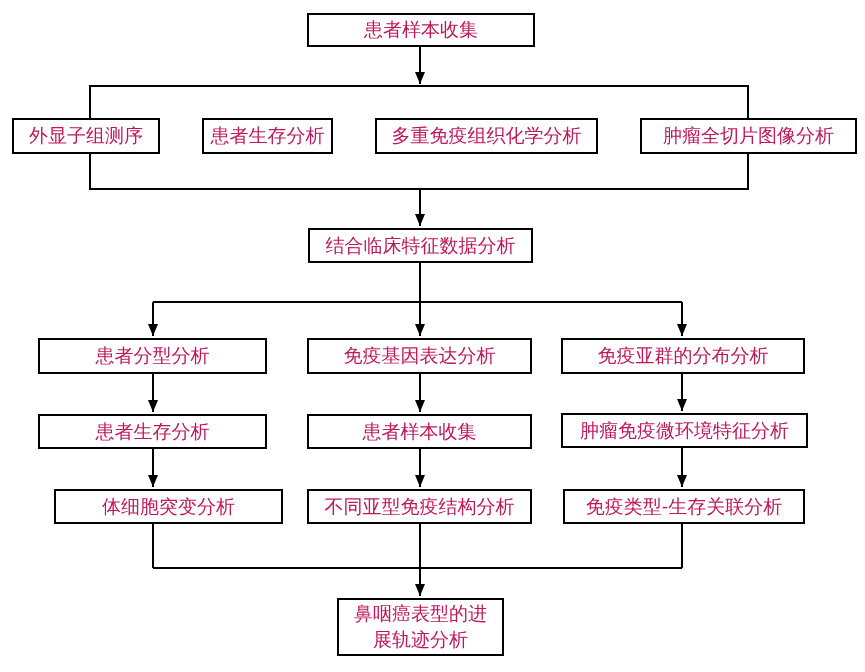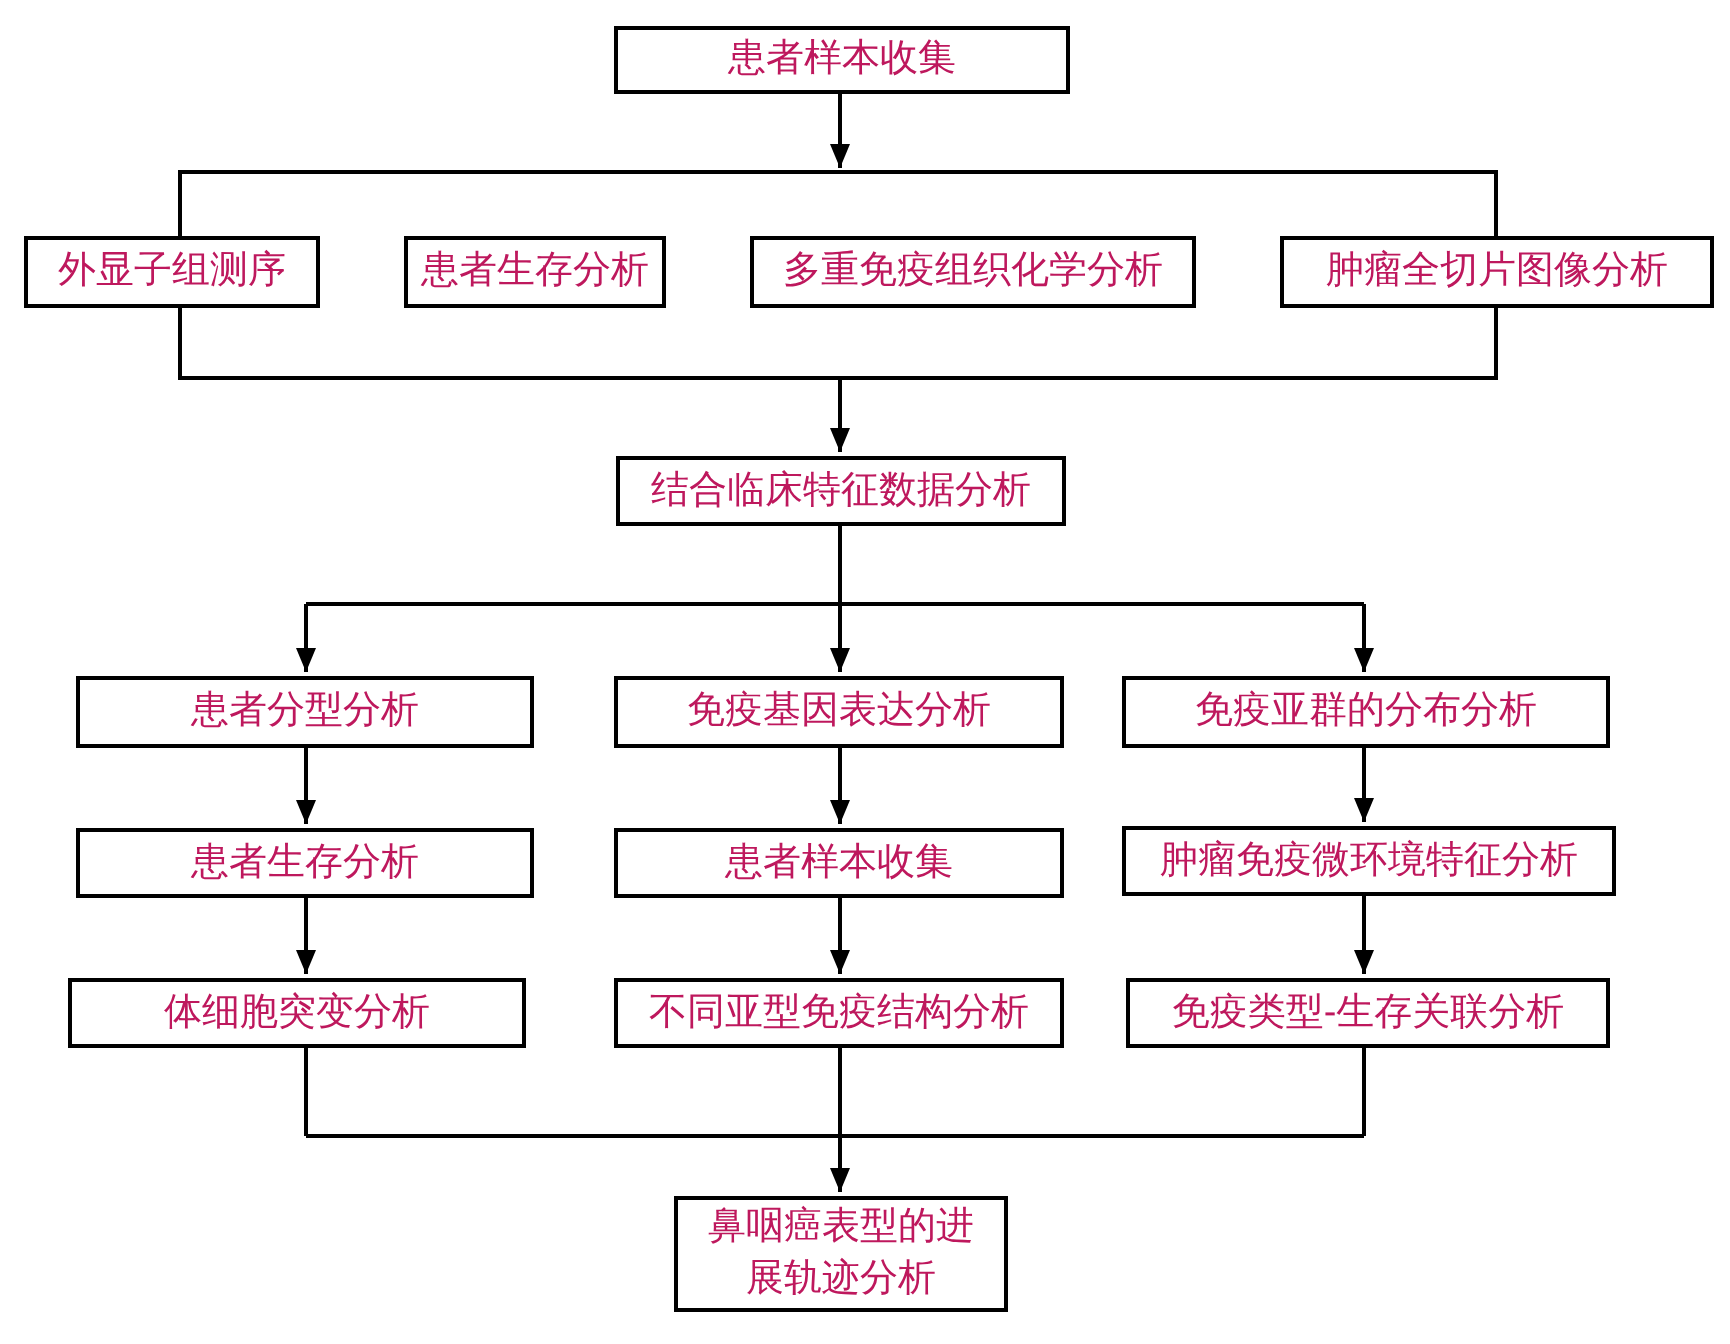--- a/index.html
+++ b/index.html
@@ -68,21 +68,21 @@
 
   <div class="node" style="left:12px;top:118px;width:148px;height:36px">外显子组测序</div>
   <div class="node" style="left:202px;top:118px;width:131px;height:36px">患者生存分析</div>
   <div class="node" style="left:375px;top:118px;width:223px;height:36px">多重免疫组织化学分析</div>
   <div class="node" style="left:640px;top:118px;width:217px;height:36px">肿瘤全切片图像分析</div>
 
   <div class="node" style="left:308px;top:228px;width:225px;height:35px">结合临床特征数据分析</div>
 
   <div class="node" style="left:38px;top:338px;width:229px;height:36px">患者分型分析</div>
   <div class="node" style="left:38px;top:414px;width:229px;height:35px">患者生存分析</div>
-  <div class="node" style="left:34px;top:489px;width:229px;height:35px">体细胞突变分析</div>
+  <div class="node" style="left:54px;top:489px;width:229px;height:35px">体细胞突变分析</div>
 
   <div class="node" style="left:307px;top:338px;width:225px;height:36px">免疫基因表达分析</div>
   <div class="node" style="left:307px;top:414px;width:225px;height:35px">患者样本收集</div>
   <div class="node" style="left:307px;top:489px;width:225px;height:35px">不同亚型免疫结构分析</div>
 
   <div class="node" style="left:561px;top:338px;width:244px;height:36px">免疫亚群的分布分析</div>
   <div class="node" style="left:561px;top:413px;width:247px;height:35px">肿瘤免疫微环境特征分析</div>
   <div class="node" style="left:563px;top:489px;width:242px;height:35px">免疫类型-生存关联分析</div>
 
   <div class="node multiline" style="left:337px;top:598px;width:167px;height:58px">鼻咽癌表型的进展轨迹分析</div>

